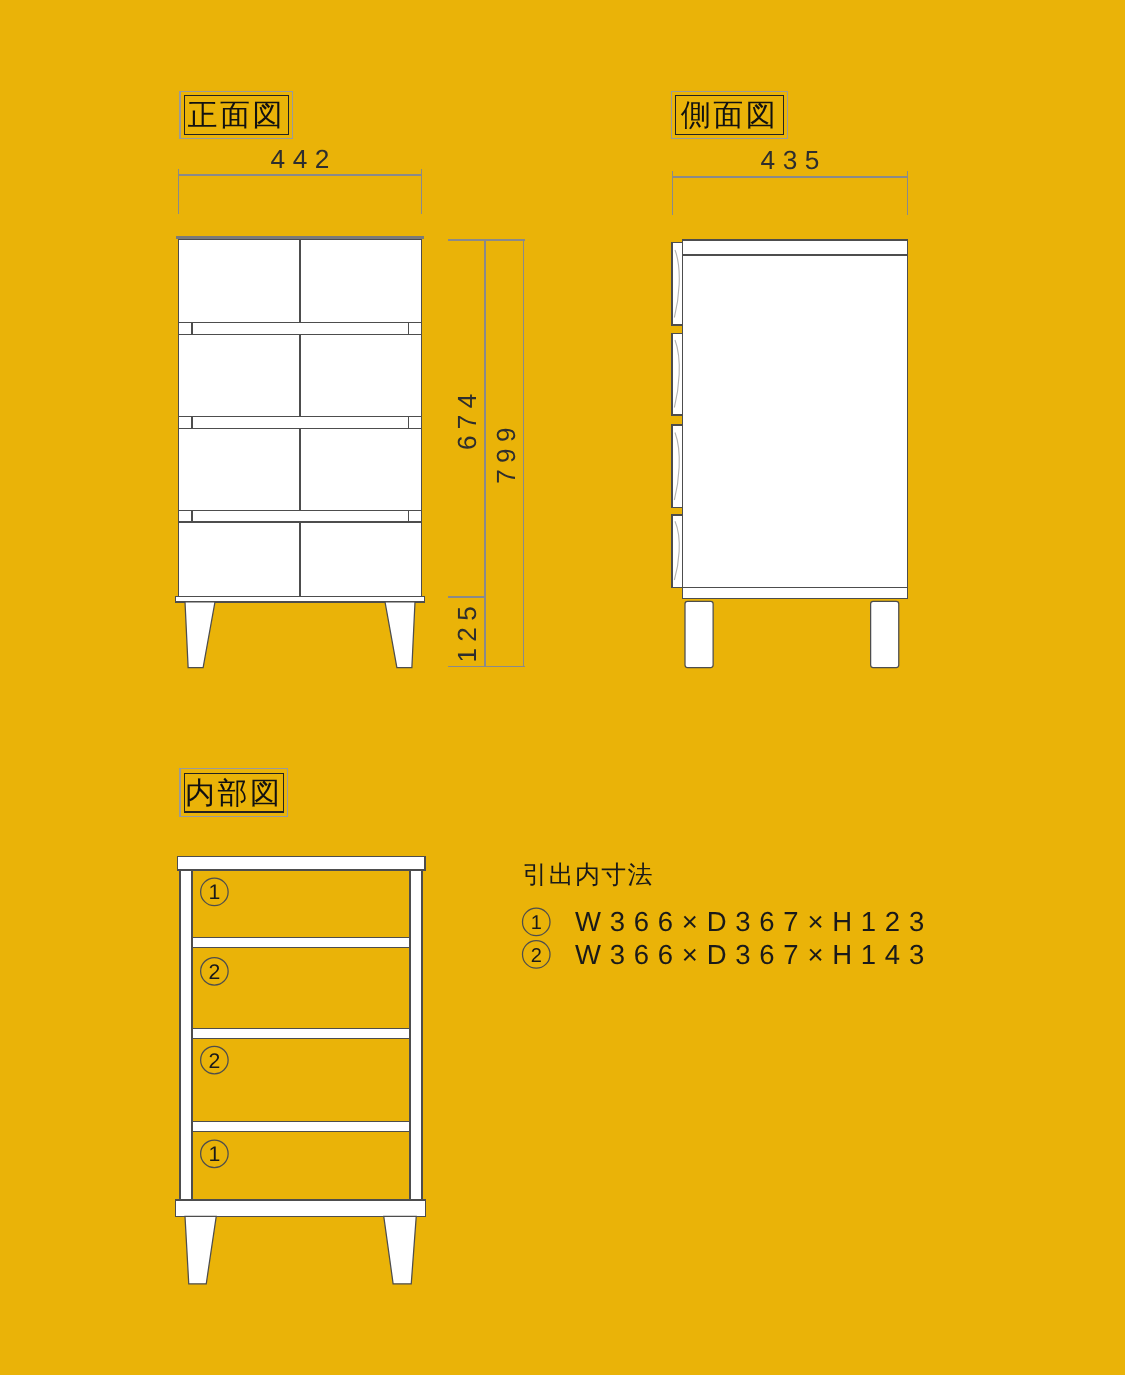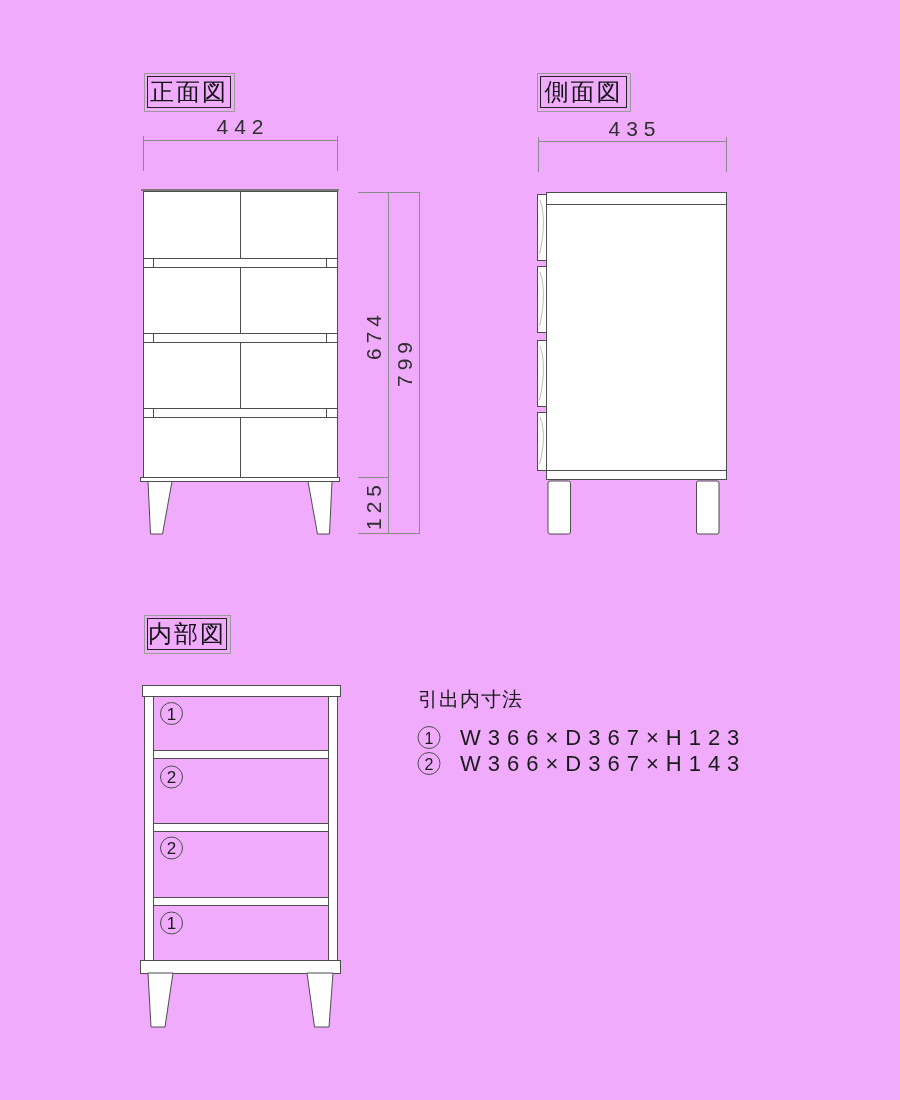--- a/index.html
+++ b/index.html
@@ -1,20 +1,20 @@
 <!DOCTYPE html>
 <html><head>
 <meta charset="utf-8">
 <style>
   html, body { margin: 0; padding: 0; background: #ffffff; }
   .canvas {
     position: relative;
     width: 900px;
     height: 1100px;
-    background: #f0abfc;
+    background: #eab308;
     font-family: "Liberation Sans", "DejaVu Sans", sans-serif;
   }
   svg text {
     font-family: "Liberation Sans", "DejaVu Sans", sans-serif;
     fill: #1f1f1f;
   }
   
   .ln      { stroke: #4d4d4d; stroke-width: 1; fill: none; }
   .ln-f    { stroke: #4d4d4d; stroke-width: 1; fill: #ffffff; }
   .ln-dim  { stroke: #8a8a8a; stroke-width: 1; fill: none; }

